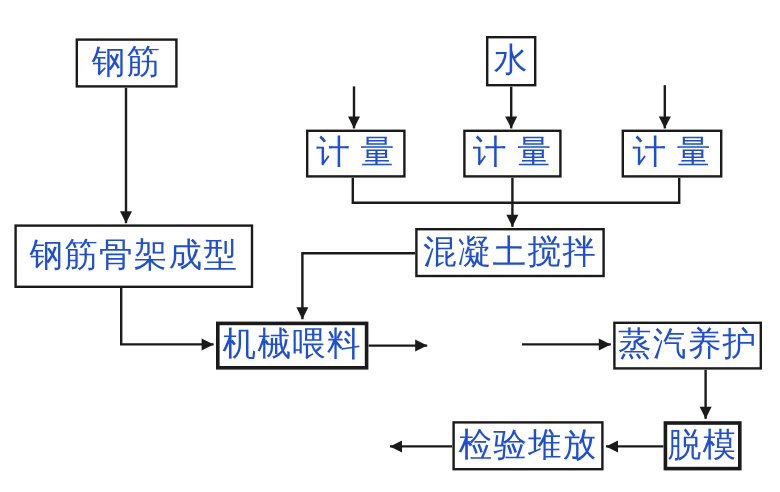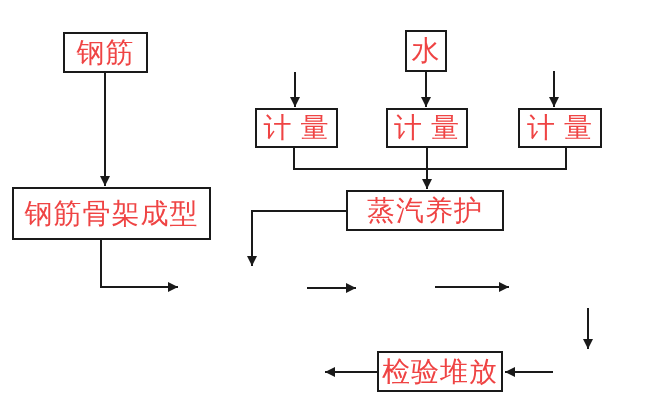--- a/index.html
+++ b/index.html
@@ -20,21 +20,21 @@
     left: 0;
     top: 0;
     width: 650px;
     height: 410px;
   }
   .node {
     position: absolute;
     box-sizing: border-box;
     border: 2px solid #1a1a1a;
     background: #ffffff;
-    color: #ef4444;
+    color: #1d4ed8;
     display: flex;
     align-items: center;
     justify-content: center;
     font-size: 28px;
     line-height: 1;
     white-space: nowrap;
     letter-spacing: 1px;
   }
   .node.bold-border {
     border-width: 3px;
@@ -74,22 +74,25 @@
 
 
   <div class="node" style="left:255px; top:108px; width:83px;  height:40px">计 量</div>
 
   <div class="node" style="left:386px; top:108px; width:82px;  height:40px">计 量</div>
 
   <div class="node" style="left:518px; top:108px; width:84px;  height:40px">计 量</div>
 
   <div class="node" style="left:12px;  top:187px; width:199px; height:53px">钢筋骨架成型</div>
 
-  <div class="node" style="left:346px; top:190px; width:158px; height:41px">蒸汽养护</div>
+  <div class="node" style="left:346px; top:190px; width:158px; height:41px">混凝土搅拌</div>
+
+  <div class="node bold-border" style="left:180px; top:268px; width:127px; height:40px">机械喂料</div>
 
 
+  <div class="node" style="left:511px; top:268px; width:124px; height:40px">蒸汽养护</div>
 
-
+  <div class="node bold-border" style="left:553px; top:351px; width:65px;  height:41px">脱模</div>
 
   <div class="node" style="left:377px; top:351px; width:126px; height:41px">检验堆放</div>
 
 
 </div>
 
 </body></html>

